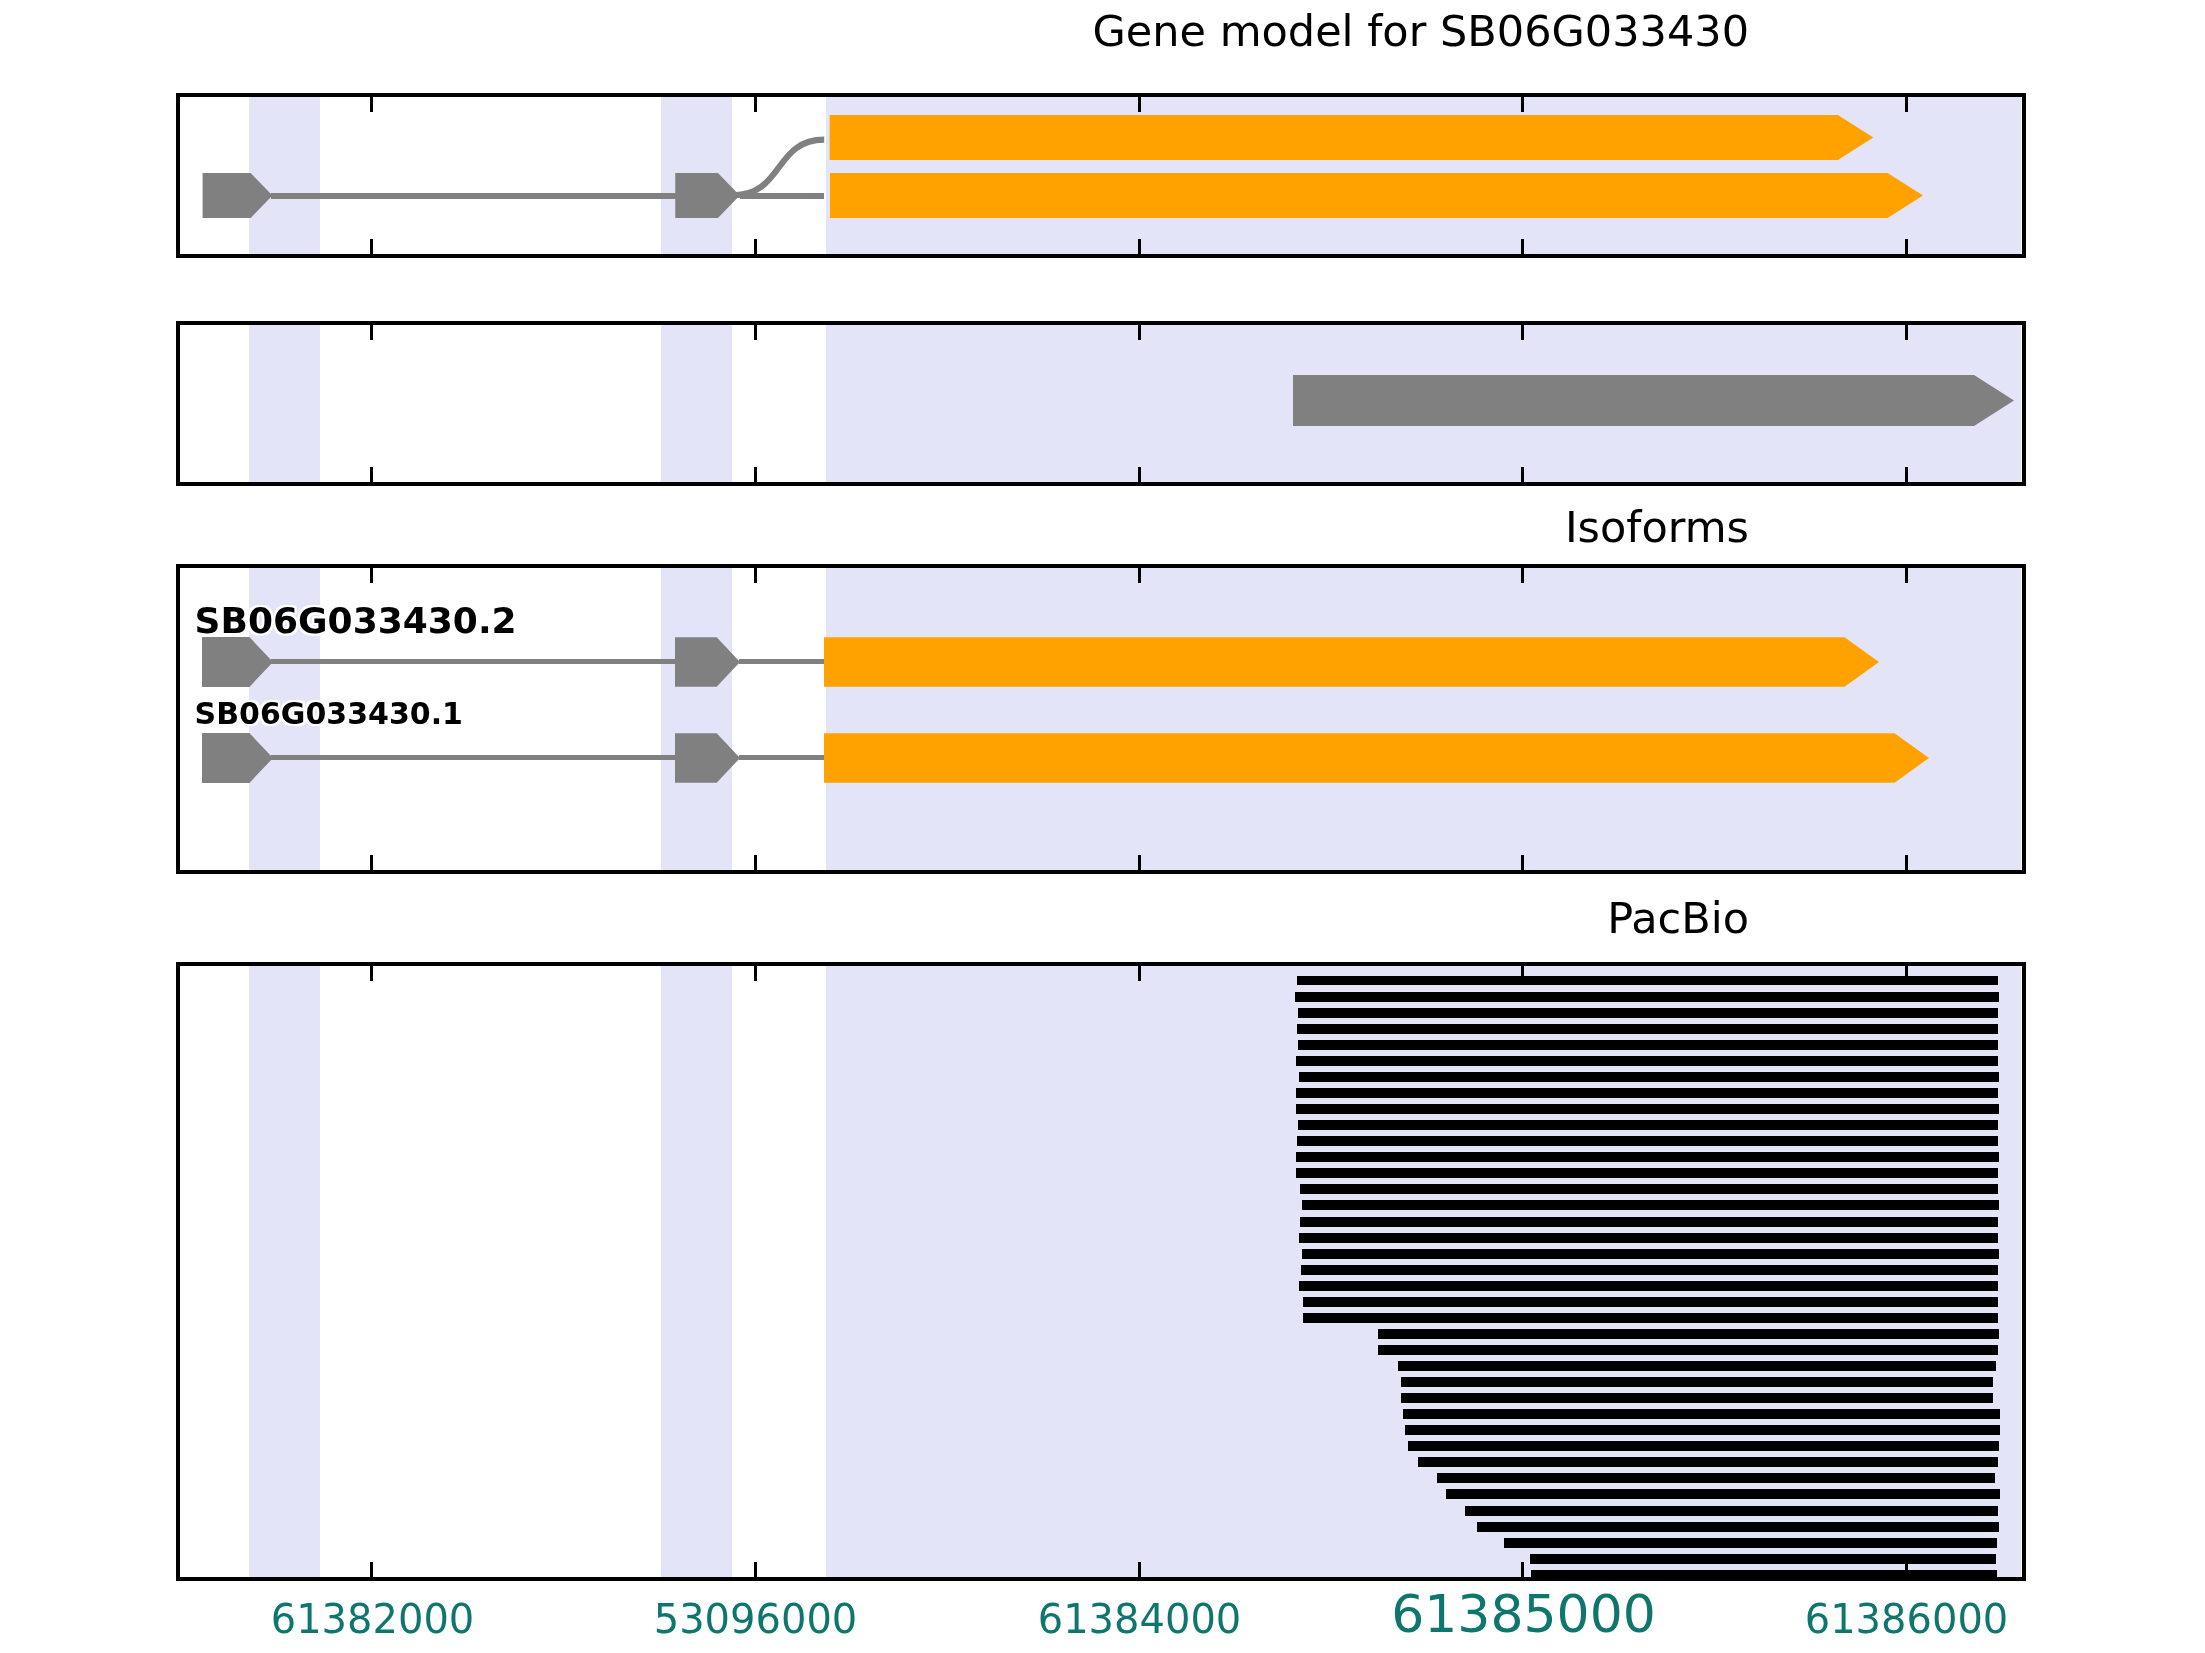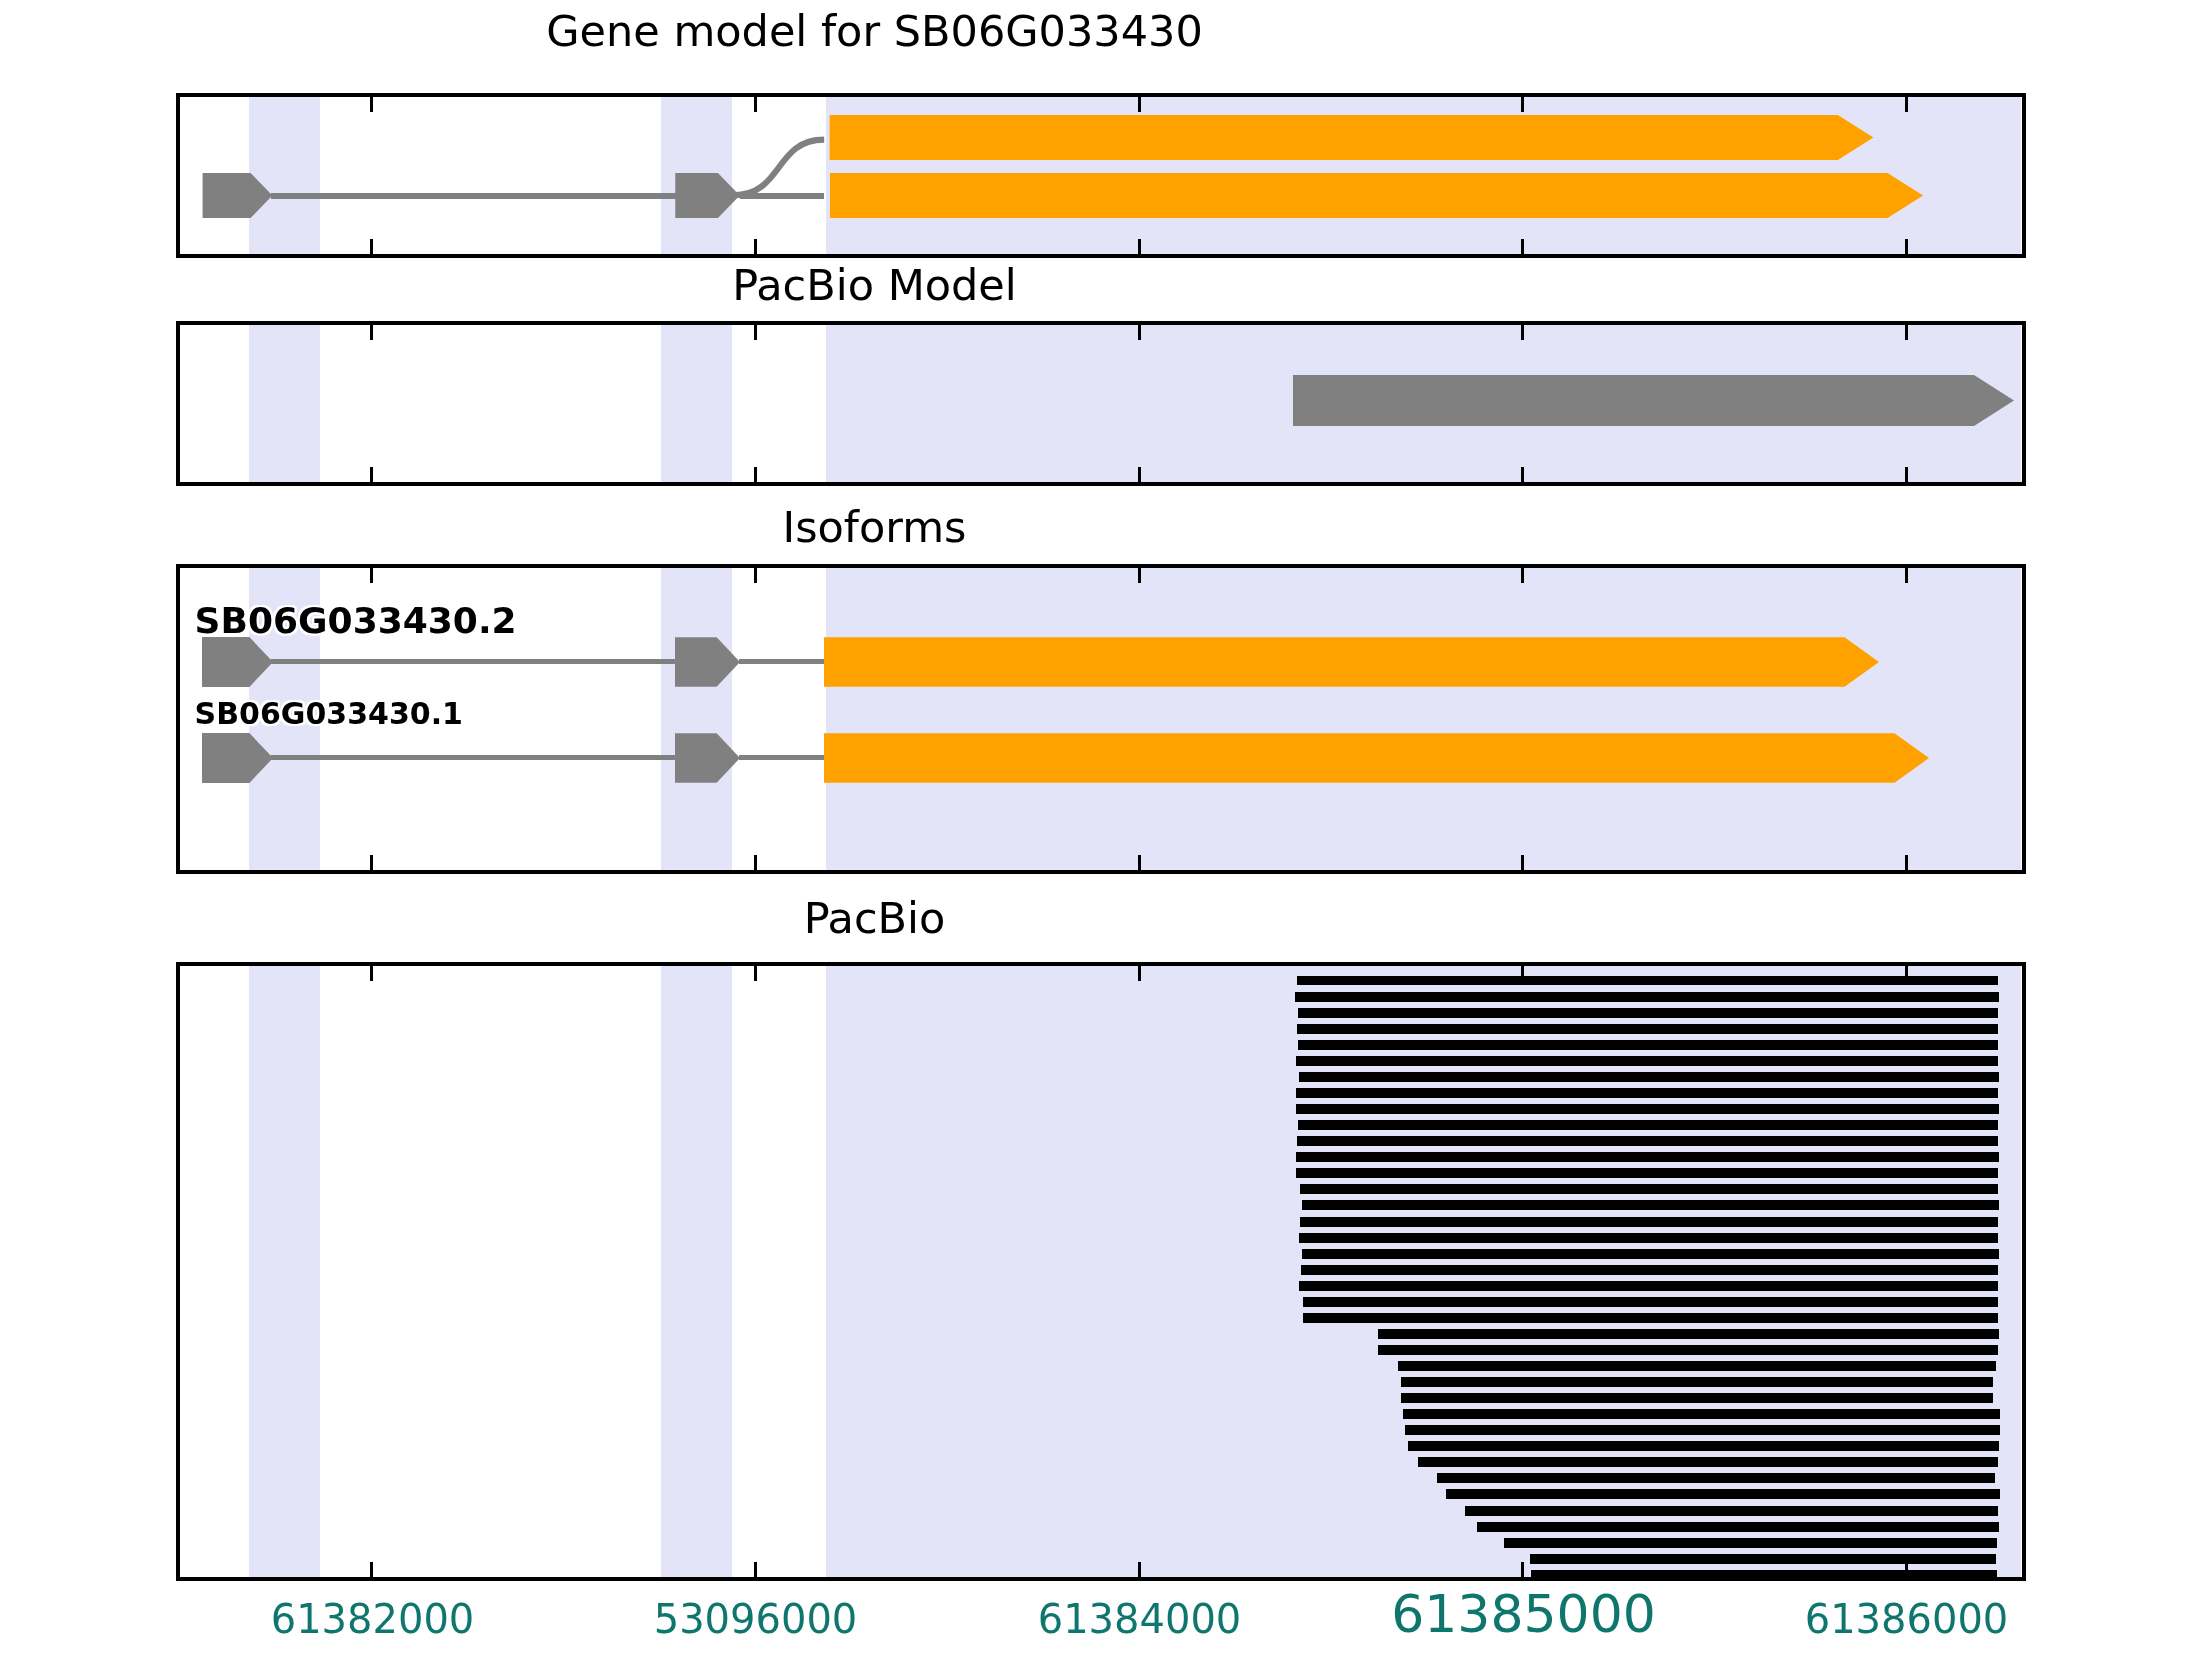--- a/index.html
+++ b/index.html
@@ -1,20 +1,20 @@
 <!DOCTYPE html>
 <html style="font-size:11px"><head>
 <meta charset="utf-8">
 <style>
   html,body{margin:0;padding:0;background:#ffffff;}
   body{width:2205px;height:1654px;font-family:"DejaVu Sans",sans-serif;overflow:hidden;}
   #stage{position:relative;width:2205px;height:1654px;}
 
   .panel-title{
-    position:absolute;left:0;width:1749px;text-align:center;
+    position:absolute;left:0;width:1749px;text-align:right;
     font-family:"DejaVu Sans",sans-serif;color:#000;
     white-space:nowrap;
   }
   .panel{
     position:absolute;box-sizing:border-box;
     border:4.1px solid #000;background:#ffffff;overflow:hidden;
   }
   .shade{position:absolute;top:0;bottom:0;background:#e4e4f9;}
   .tick{position:absolute;width:2.8px;background:#000;}
   .tick.top{top:0;}
@@ -35,21 +35,20 @@
   }
   svg{display:block;overflow:visible;}
 </style>
 </head>
 <body>
 
 <div id="stage">
 
   <div class="panel-title" id="title-gene" style="top:5.5px;font-size:43px;">Gene model for SB06G033430</div>
 
-  <div class="panel-title" id="title-pacbio" style="top:260px;font-size:43px;">PacBio Model</div>
 
   <div class="panel-title" id="title-isoforms" style="top:502px;font-size:43px;">Isoforms</div>
 
   <div class="panel-title" id="title-reads" style="top:893px;font-size:43px;">PacBio</div>
 
   <div class="panel" id="panel-gene" style="left:176px;top:93px;width:1850px;height:165px;">
       <div class="shade" style="left: 69px; width: 71px; background: rgb(228, 228, 249);"></div>
       <div class="shade" style="left: 481px; width: 71px; background: rgb(228, 228, 249);"></div>
       <div class="shade" style="left: 646px; width: 1195px; background: rgb(228, 228, 249);"></div>
       <div class="tick top" style="left: 190px; height: 15px;"></div>

